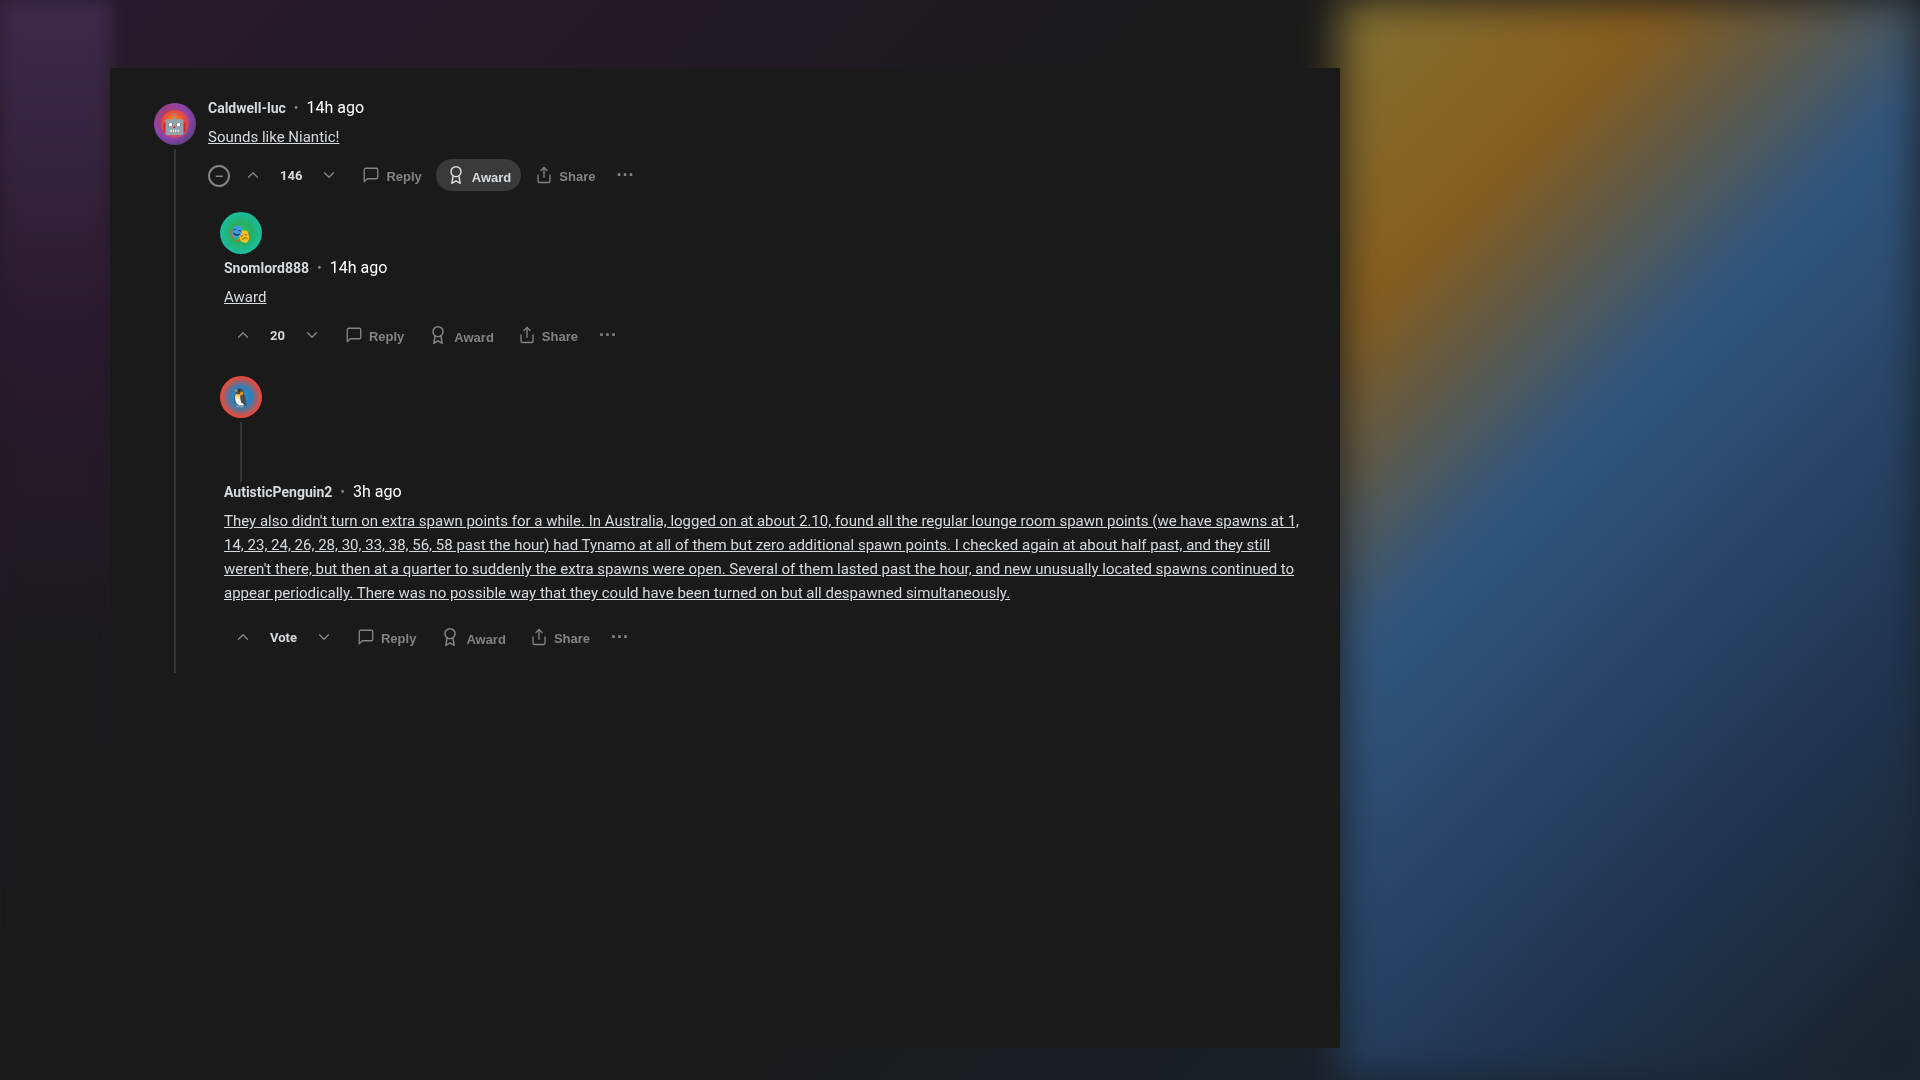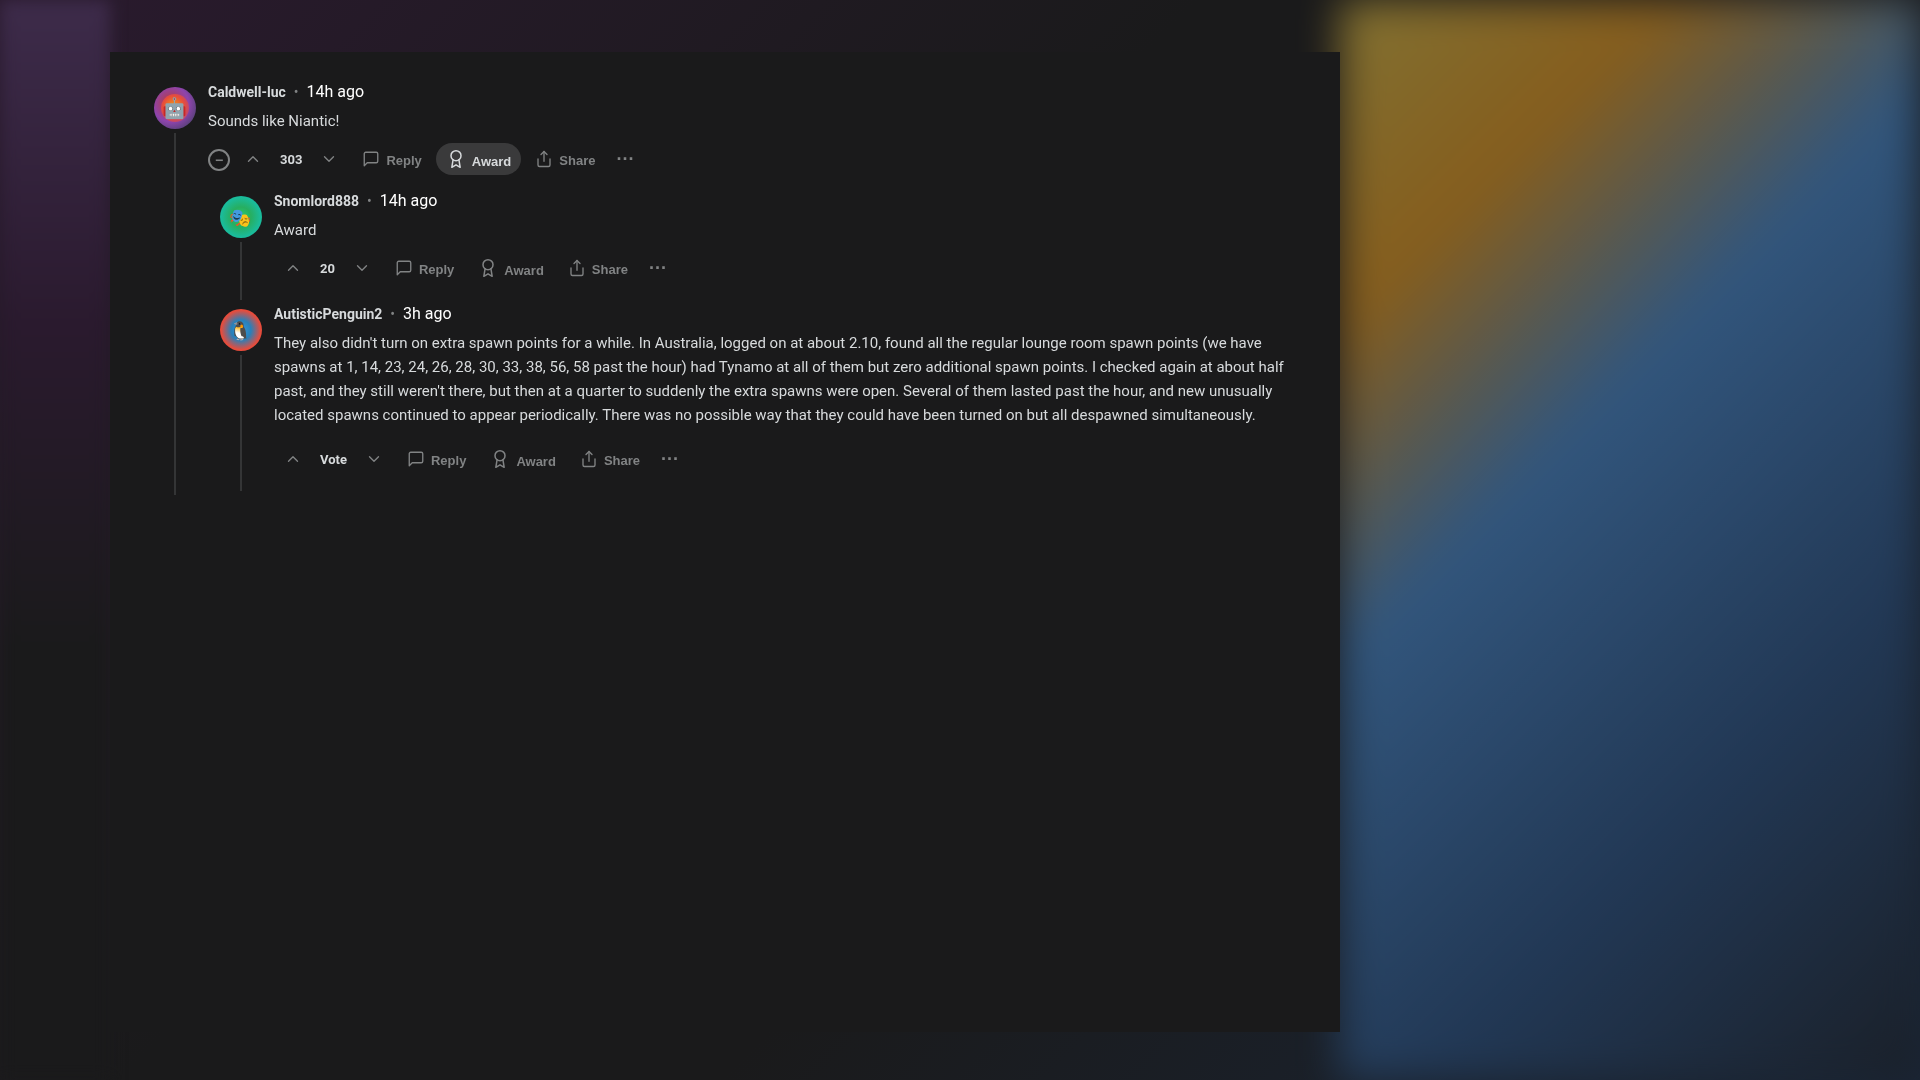--- a/index.html
+++ b/index.html
@@ -40,21 +40,21 @@
       height: 1080px;
       background: linear-gradient(135deg, #e8c84a 0%, #f0a020 20%, #4a90d9 40%, #2a5080 70%, #1a1a1b 100%);
       z-index: 0;
       filter: blur(20px);
       opacity: 0.5;
     }
 
     .main-panel {
       position: absolute;
       left: 110px;
-      top: 52px;
+      top: 68px;
       width: 1230px;
       height: 980px;
       background: #1a1a1b;
       z-index: 1;
       padding: 30px 40px;
       overflow: hidden;
     }
 
     
     .comment-thread {
@@ -177,20 +177,21 @@
     .comment-time {
       font-size: 16px;
       color: #ffffff;
     }
 
     .comment-text {
       font-size: 15px;
       line-height: 1.6;
       color: #d7dadc;
       margin-bottom: 10px;
+      text-decoration: underline;
     }
 
     .comment-actions {
       display: flex;
       align-items: center;
       gap: 4px;
       margin-bottom: 16px;
     }
 
     .action-btn {
@@ -252,21 +253,21 @@
       height: 20px;
     }
 
     .replies-body {
       flex: 1;
       padding-left: 8px;
     }
 
     .reply-comment {
       display: flex;
-      flex-direction: row;
+      flex-direction: column;
       margin-bottom: 4px;
     }
 
     .reply-left {
       display: flex;
       flex-direction: column;
       align-items: center;
       width: 50px;
       min-width: 50px;
       padding-top: 5px;
@@ -310,21 +311,21 @@
 
           <button class="collapse-btn">
             <span>−</span>
           </button>
 
           <button class="action-btn">
             <svg class="icon-svg" viewBox="0 0 24 24">
                 <polyline points="18 15 12 9 6 15"></polyline>
               </svg>
           </button>
-          <span class="vote-count">303</span>
+          <span class="vote-count">146</span>
 
           <button class="action-btn">
             <svg class="icon-svg" viewBox="0 0 24 24">
                 <polyline points="6 9 12 15 18 9"></polyline>
               </svg>
           </button>
 
           <button class="action-btn">
             <svg class="icon-svg" viewBox="0 0 24 24">
                 <path d="M21 15a2 2 0 0 1-2 2H7l-4 4V5a2 2 0 0 1 2-2h14a2 2 0 0 1 2 2z"></path>

